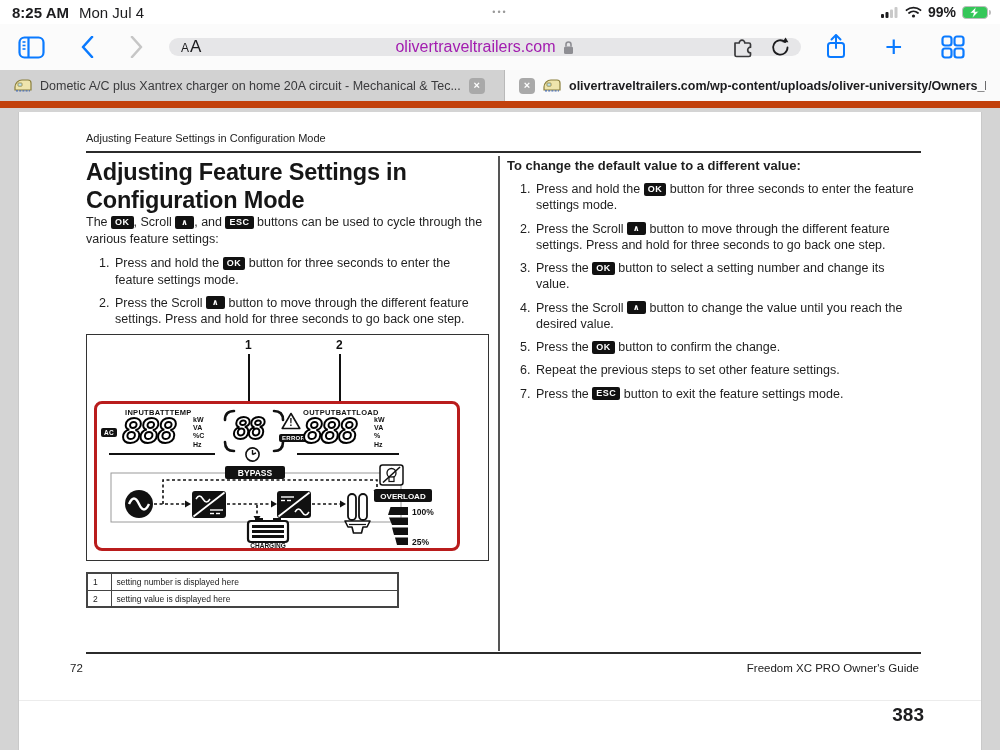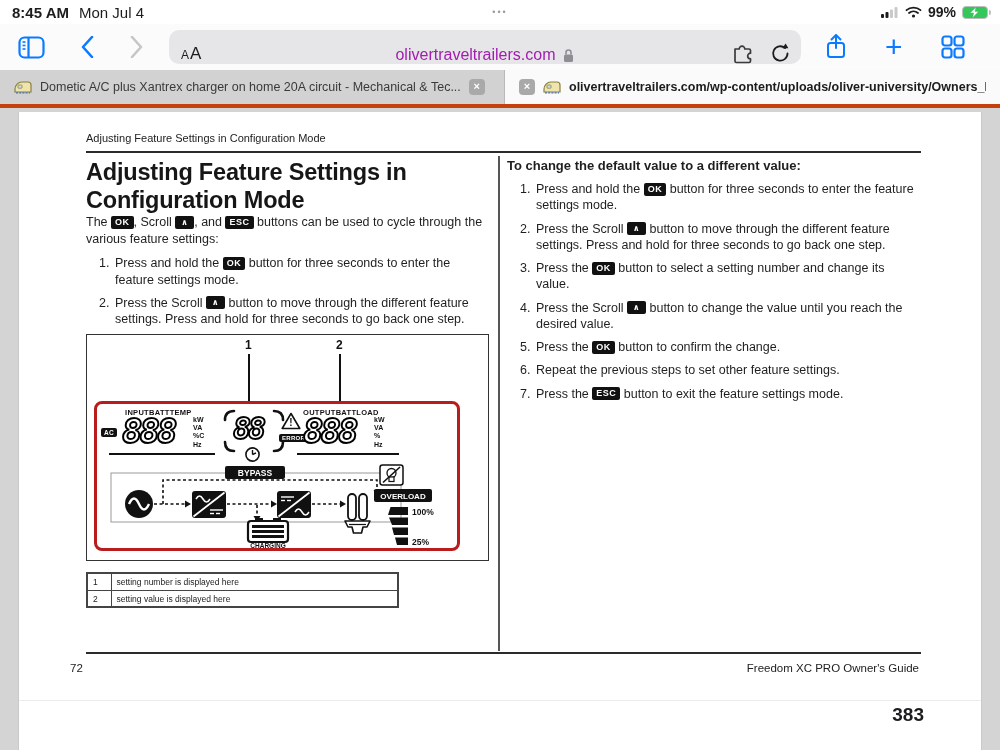--- a/index.html
+++ b/index.html
@@ -13,31 +13,31 @@
   .sb-center { position:absolute; left:0; right:0; top:7px; text-align:center; color:#9a9a9a; font-size:9px; letter-spacing:2px; }
   .sb-right { display:flex; align-items:center; gap:6px; font-size:14px; font-weight:600; color:#1c1c1e; }
   .battery { position:relative; width:26px; height:13px; border:1px solid #bdbdbd; border-radius:4px; background:#35c759; }
   .battery::after { content:""; position:absolute; right:-4px; top:3.5px; width:2.5px; height:5px; background:#bdbdbd; border-radius:0 2px 2px 0; }
 
   
   .toolbar { position:absolute; left:0; top:24px; width:1000px; height:46px; background:#fbfbfb;
     display:flex; align-items:center; padding:0 18px; z-index:5; }
   .tb-icon { display:inline-flex; align-items:center; justify-content:center; cursor:pointer; }
   .chev { font-size:26px; font-weight:600; line-height:1; }
-  .urlpill { flex:0 0 auto; width:632px; height:34px; margin-left:26px; background:#e6e6e8; border-radius:10px;
-    display:flex; align-items:flex-end; padding:0 12px; position:relative; }
+  .urlpill { flex:0 0 auto; width:632px; height:18px; margin-left:26px; background:#e6e6e8; border-radius:10px;
+    display:flex; align-items:center; padding:0 12px; position:relative; }
   .url-aa { font-size:17px; color:#1c1c1e; letter-spacing:1px; }
   .url-center { position:absolute; left:0; right:0; text-align:center; font-size:16px; color:#a21caf;
     display:flex; align-items:center; justify-content:center; gap:6px; }
   .url-right { position:absolute; right:10px; display:flex; gap:16px; align-items:center; }
   .tb-right { display:flex; gap:38px; align-items:center; margin-left:24px; }
   .plusbtn { color:#0a7aff; font-size:30px; font-weight:300; line-height:1; }
 
   
-  .tabstrip { position:absolute; left:0; top:70px; width:1000px; height:38px; display:flex; border-bottom:4px solid #c2410c; z-index:5; }
+  .tabstrip { position:absolute; left:0; top:70px; width:1000px; height:38px; display:flex; border-bottom:7px solid #c2410c; z-index:5; }
   .tab { display:flex; align-items:center; gap:8px; padding:0 14px; font-size:12.5px; overflow:hidden; }
   .tab-inactive { width:505px; background:#d2d2d2; color:#3a3a3c; border-right:1px solid #b9b9b9; }
   .tab-active { flex:1; background:#fafafa; color:#1c1c1e; }
   .tab-title { white-space:nowrap; overflow:hidden; text-overflow:clip; font-weight:500; }
   .closex { flex:0 0 auto; width:16px; height:16px; border-radius:4px; background:#a9a9a9; color:#fff;
     font-size:11px; font-weight:700; line-height:15px; text-align:center; cursor:pointer; }
 
   
   .viewer { position:absolute; left:0; top:108px; width:1000px; height:642px; background:#d4d4d4; }
   .page { position:absolute; left:18px; right:18px; top:4px; height:660px; background:#fff;
@@ -86,21 +86,21 @@
   .page-break { position:absolute; left:0; right:0; top:588px; height:1px; background:#ececec; }
   .viewer-page-num { position:absolute; right:57px; top:592px; font-size:19px; font-weight:700; color:#1c1c1e; }
 
   svg { display:block; }
 </style>
 </head>
 <body>
 
 <div class="statusbar">
   <div class="sb-left">
-    <span>8:45 AM</span>
+    <span>8:25 AM</span>
     <span style="font-weight:500;">Mon Jul 4</span>
   </div>
   <div class="sb-center">•••</div>
   <div class="sb-right">
     <span>
       <svg width="18" height="12" viewBox="0 0 18 12">
         <rect x="0" y="8" width="3" height="4" rx="1" fill="#1c1c1e"></rect>
         <rect x="4.5" y="6" width="3" height="6" rx="1" fill="#1c1c1e"></rect>
         <rect x="9" y="3.5" width="3" height="8.5" rx="1" fill="#c9c9c9"></rect>
         <rect x="13.5" y="1" width="3" height="11" rx="1" fill="#c9c9c9"></rect>

